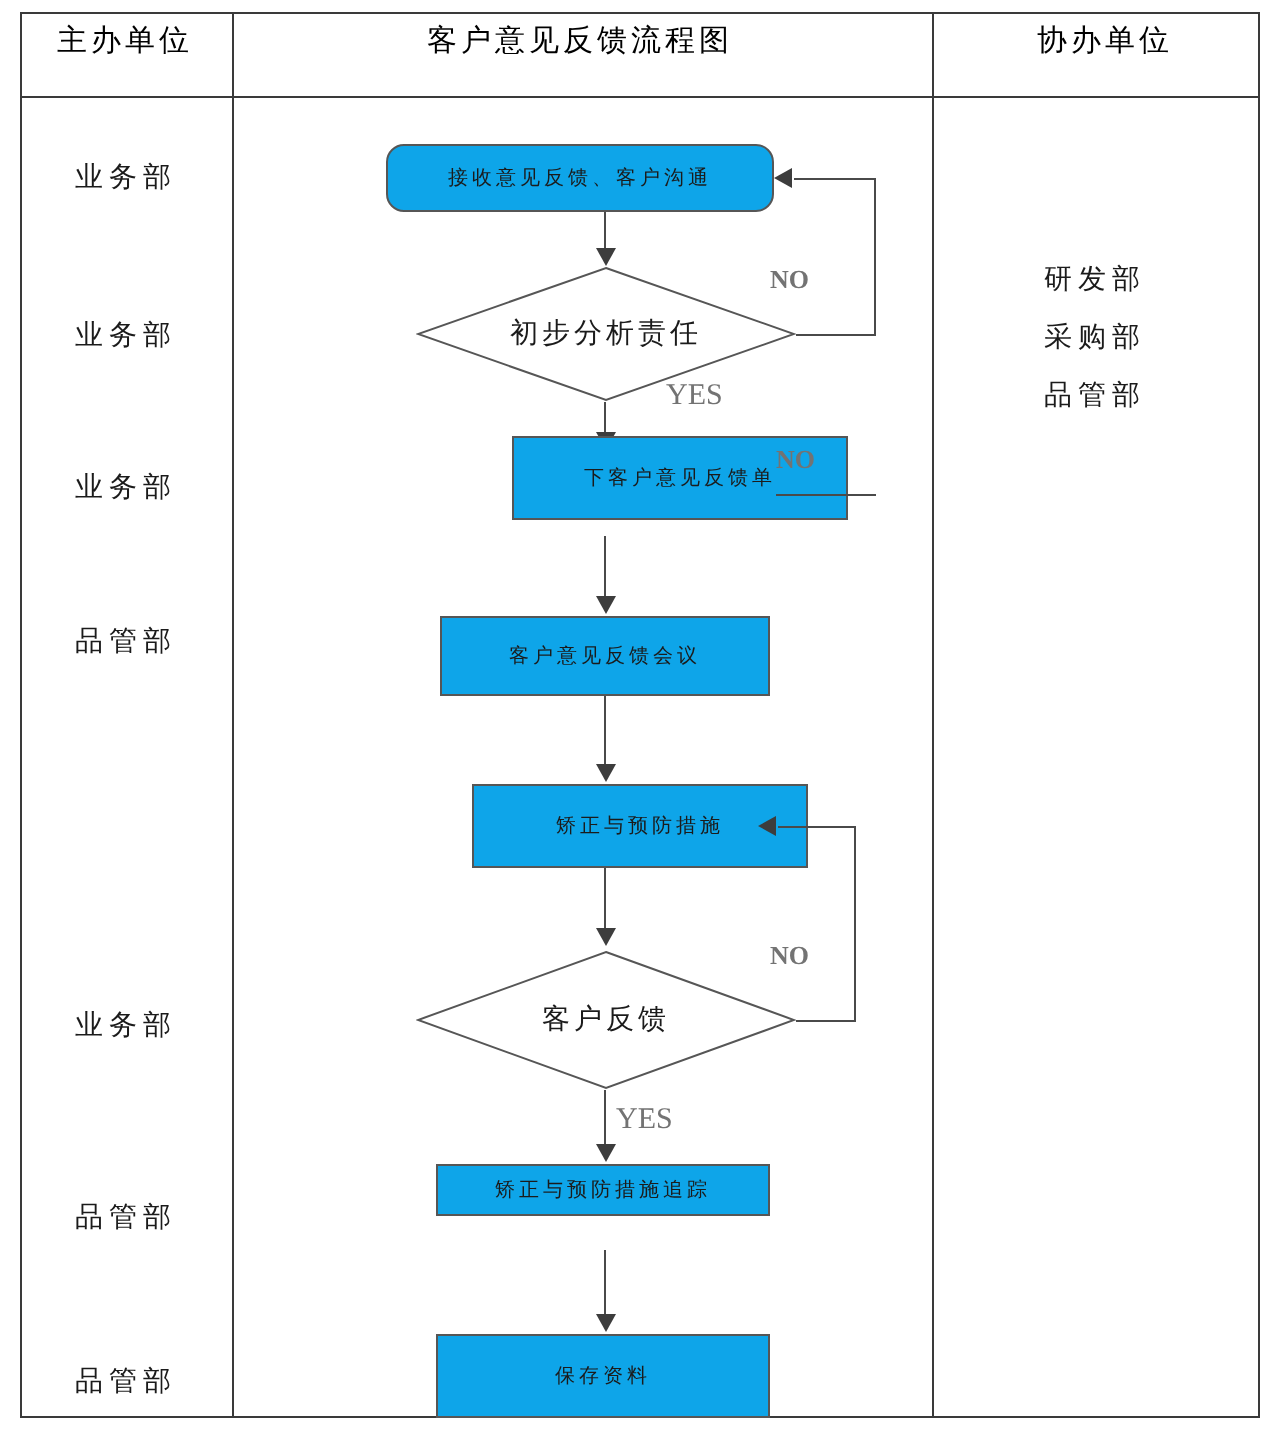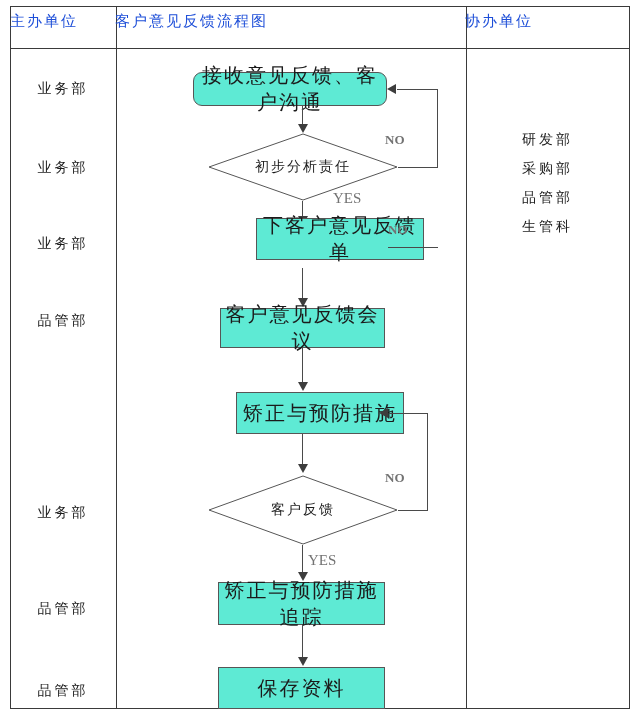--- a/index.html
+++ b/index.html
@@ -46,23 +46,24 @@
     height: 0;
     border-top: 1px solid #3a3a3a;
   }
 
   
   .hdr-cell {
     position: absolute;
     top: 6px;
     height: 30px;
     line-height: 30px;
+    text-align: center;
     font-size: 15px;
     letter-spacing: 2px;
-    color: #1d4ed8;
+    color: #000000;
     font-family: "Liberation Serif", "DejaVu Serif", serif;
     font-weight: 500;
   }
   .hdr-left   { left: 10px;  width: 105px; }
   .hdr-center { left: 115px; width: 350px; }
   .hdr-right  { left: 465px; width: 175px; }
 
   
   .side-label {
     position: absolute;
@@ -76,22 +77,22 @@
   .left-col  { left: 11px;  width: 104px; }
   .right-col { left: 456px; width: 183px; }
 
   
   .node {
     position: absolute;
     box-sizing: border-box;
     display: flex;
     align-items: center;
     justify-content: center;
-    background: #5eead4;
-    font-size: 20px;
+    background: #0ea5e9;
+    font-size: 10px;
     letter-spacing: 2px;
     color: #1b1b1b;
     text-align: center;
     font-family: "Liberation Serif", "DejaVu Serif", serif;
   }
   .node.rect {
     border: 1px solid #565656;
   }
   .node.rounded {
     border: 1px solid #565656;
@@ -181,21 +182,20 @@
   <div class="side-label left-col" style="top:159px">业务部</div>
   <div class="side-label left-col" style="top:235px">业务部</div>
   <div class="side-label left-col" style="top:312px">品管部</div>
   <div class="side-label left-col" style="top:504px">业务部</div>
   <div class="side-label left-col" style="top:600px">品管部</div>
   <div class="side-label left-col" style="top:682px">品管部</div>
 
   <div class="side-label right-col" style="top:160px">采购部</div>
   <div class="side-label right-col" style="top:131px">研发部</div>
   <div class="side-label right-col" style="top:189px">品管部</div>
-  <div class="side-label right-col" style="top:218px">生管科</div>
 
   <div class="node rounded" style="left:193px; top:72px; width:194px; height:34px;">接收意见反馈、客户沟通</div>
 
   <div class="conn v" style="left:302px; top:106px; height:20px;"></div>
   <div class="arrow-down" style="left:298px; top:124px;"></div>
 
   <div class="diamond-wrap" style="left:208px; top:133px; width:190px; height:68px;">
     <svg width="190" height="68" viewBox="0 0 190 68">
       <polygon points="95,1 189,34 95,67 1,34" fill="#ffffff" stroke="#565656" stroke-width="1"></polygon>
     </svg>
@@ -242,20 +242,20 @@
   <div class="conn v" style="left:427px; top:413px; height:98px;"></div>
   <div class="conn h" style="left:389px; top:413px; width:39px;"></div>
   <div class="arrow-left" style="left:379px; top:408px;"></div>
   <div class="edge-label" style="left:385px; top:470px;">NO</div>
 
   <div class="edge-label yes" style="left:308px; top:552px;">YES</div>
 
   <div class="conn v" style="left:302px; top:545px; height:29px;"></div>
   <div class="arrow-down" style="left:298px; top:572px;"></div>
 
-  <div class="node rect" style="left:218px; top:582px; width:167px; height:43px;">矫正与预防措施追踪</div>
+  <div class="node rect" style="left:218px; top:582px; width:167px; height:26px;">矫正与预防措施追踪</div>
 
   <div class="conn v" style="left:302px; top:625px; height:34px;"></div>
   <div class="arrow-down" style="left:298px; top:657px;"></div>
 
   <div class="node rect" style="left:218px; top:667px; width:167px; height:42px;">保存资料</div>
 
 </div>
 
 </body></html>

